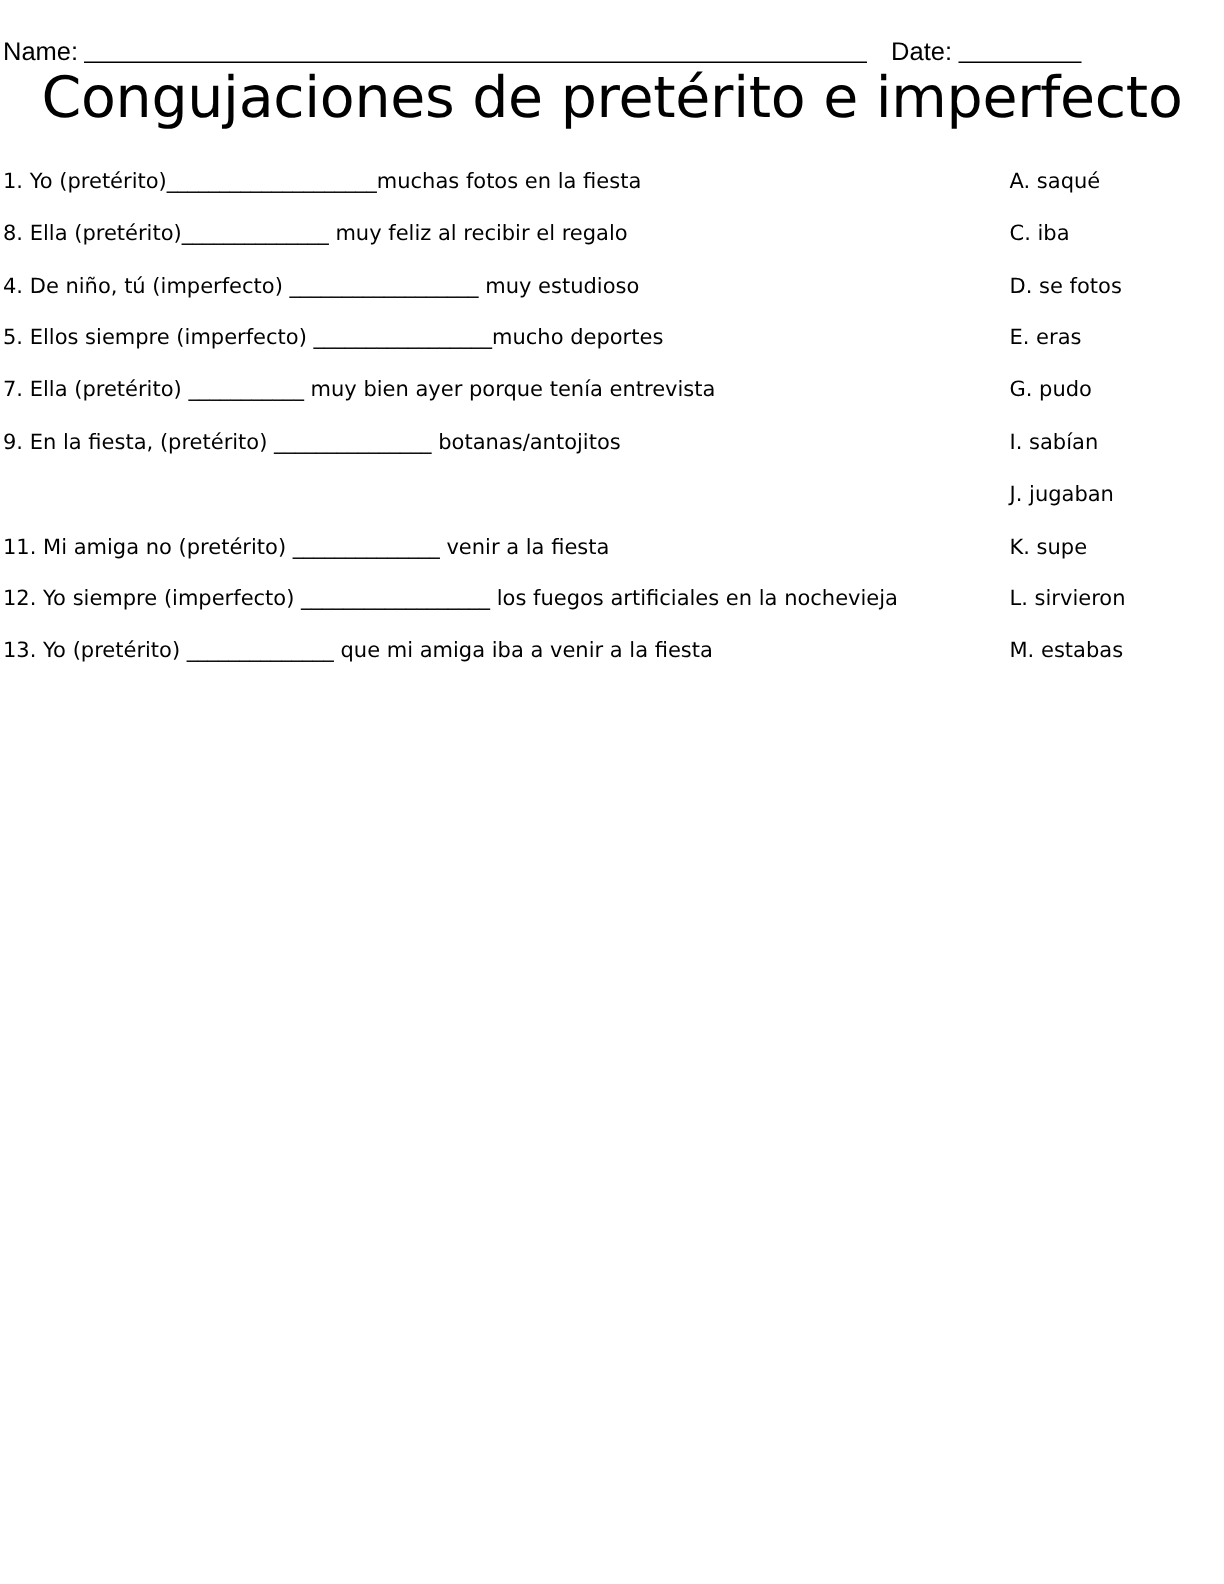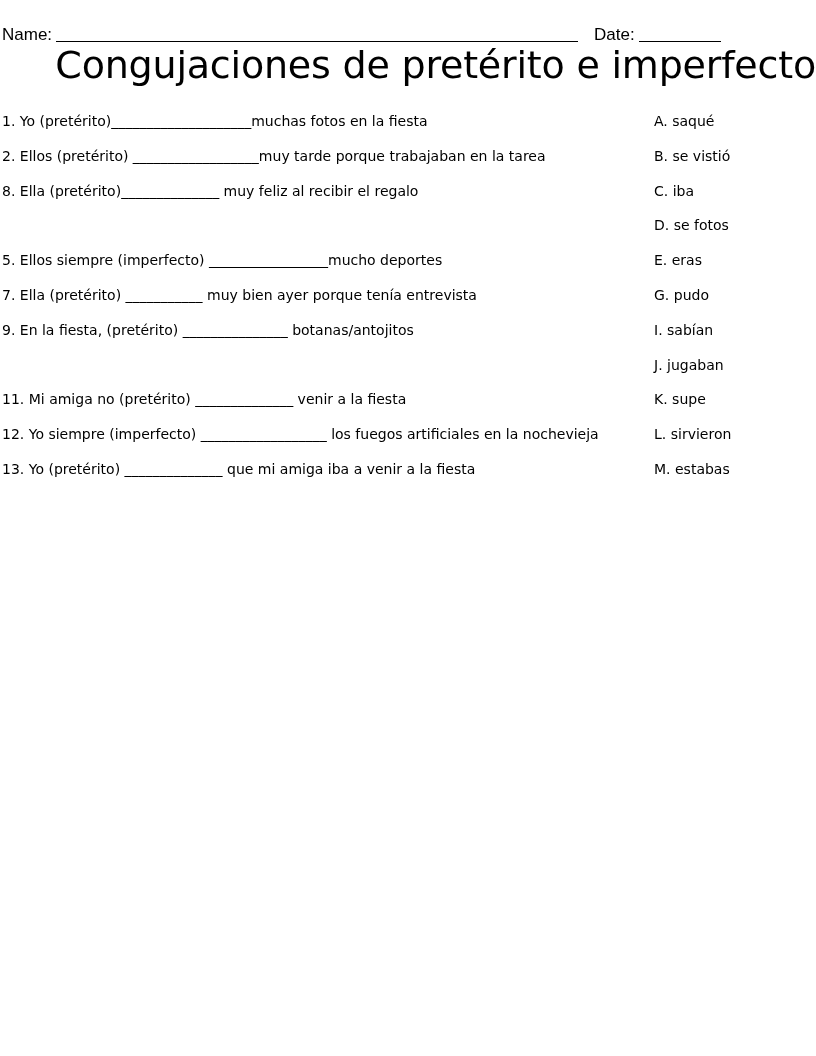--- a/index.html
+++ b/index.html
@@ -43,21 +43,21 @@
   .name-rule { width: 522px; }
   .date-rule { width: 82px; }
   .date-label { margin-left: 16px; }
 
   
   .worksheet-title {
     position: absolute;
     top: 43px;
     left: 0;
     width: 816px;
-    text-align: right;
+    text-align: center;
     font-family: "DejaVu Sans", sans-serif;
     font-size: 38px;
     font-weight: normal;
     line-height: 44px;
     letter-spacing: -0.2px;
     white-space: nowrap;
   }
 
   
   .body-area {
@@ -75,21 +75,21 @@
     position: absolute;
     left: 2px;
     top: 0;
     font-size: 14px;
     line-height: 18px;
     white-space: nowrap;
     font-family: "DejaVu Sans", sans-serif;
   }
   .answer {
     position: absolute;
-    left: 654px;
+    left: 673px;
     top: 0;
     font-size: 14px;
     line-height: 18px;
     white-space: nowrap;
     font-family: "DejaVu Sans", sans-serif;
   }
 </style>
 </head>
 <body>
 
@@ -102,31 +102,28 @@
 
 <div class="worksheet-title">Congujaciones de pretérito e imperfecto</div>
 
 <div class="body-area">
 
   <div class="qa-row">
     <div class="question">1. Yo (pretérito)____________________muchas fotos en la fiesta</div>
     <div class="answer">A. saqué</div>
   </div>
 
-  <div class="qa-row">
-    <div class="question">2. Ellos (pretérito) __________________muy tarde porque trabajaban en la tarea</div>
-    <div class="answer">B. se vistió</div>
-  </div>
 
   <div class="qa-row">
     <div class="question">8. Ella (pretérito)______________ muy feliz al recibir el regalo</div>
     <div class="answer">C. iba</div>
   </div>
 
   <div class="qa-row">
+    <div class="question">4. De niño, tú (imperfecto) __________________ muy estudioso</div>
     <div class="answer">D. se fotos</div>
   </div>
 
   <div class="qa-row">
     <div class="question">5. Ellos siempre (imperfecto) _________________mucho deportes</div>
     <div class="answer">E. eras</div>
   </div>
 
 
   <div class="qa-row">

